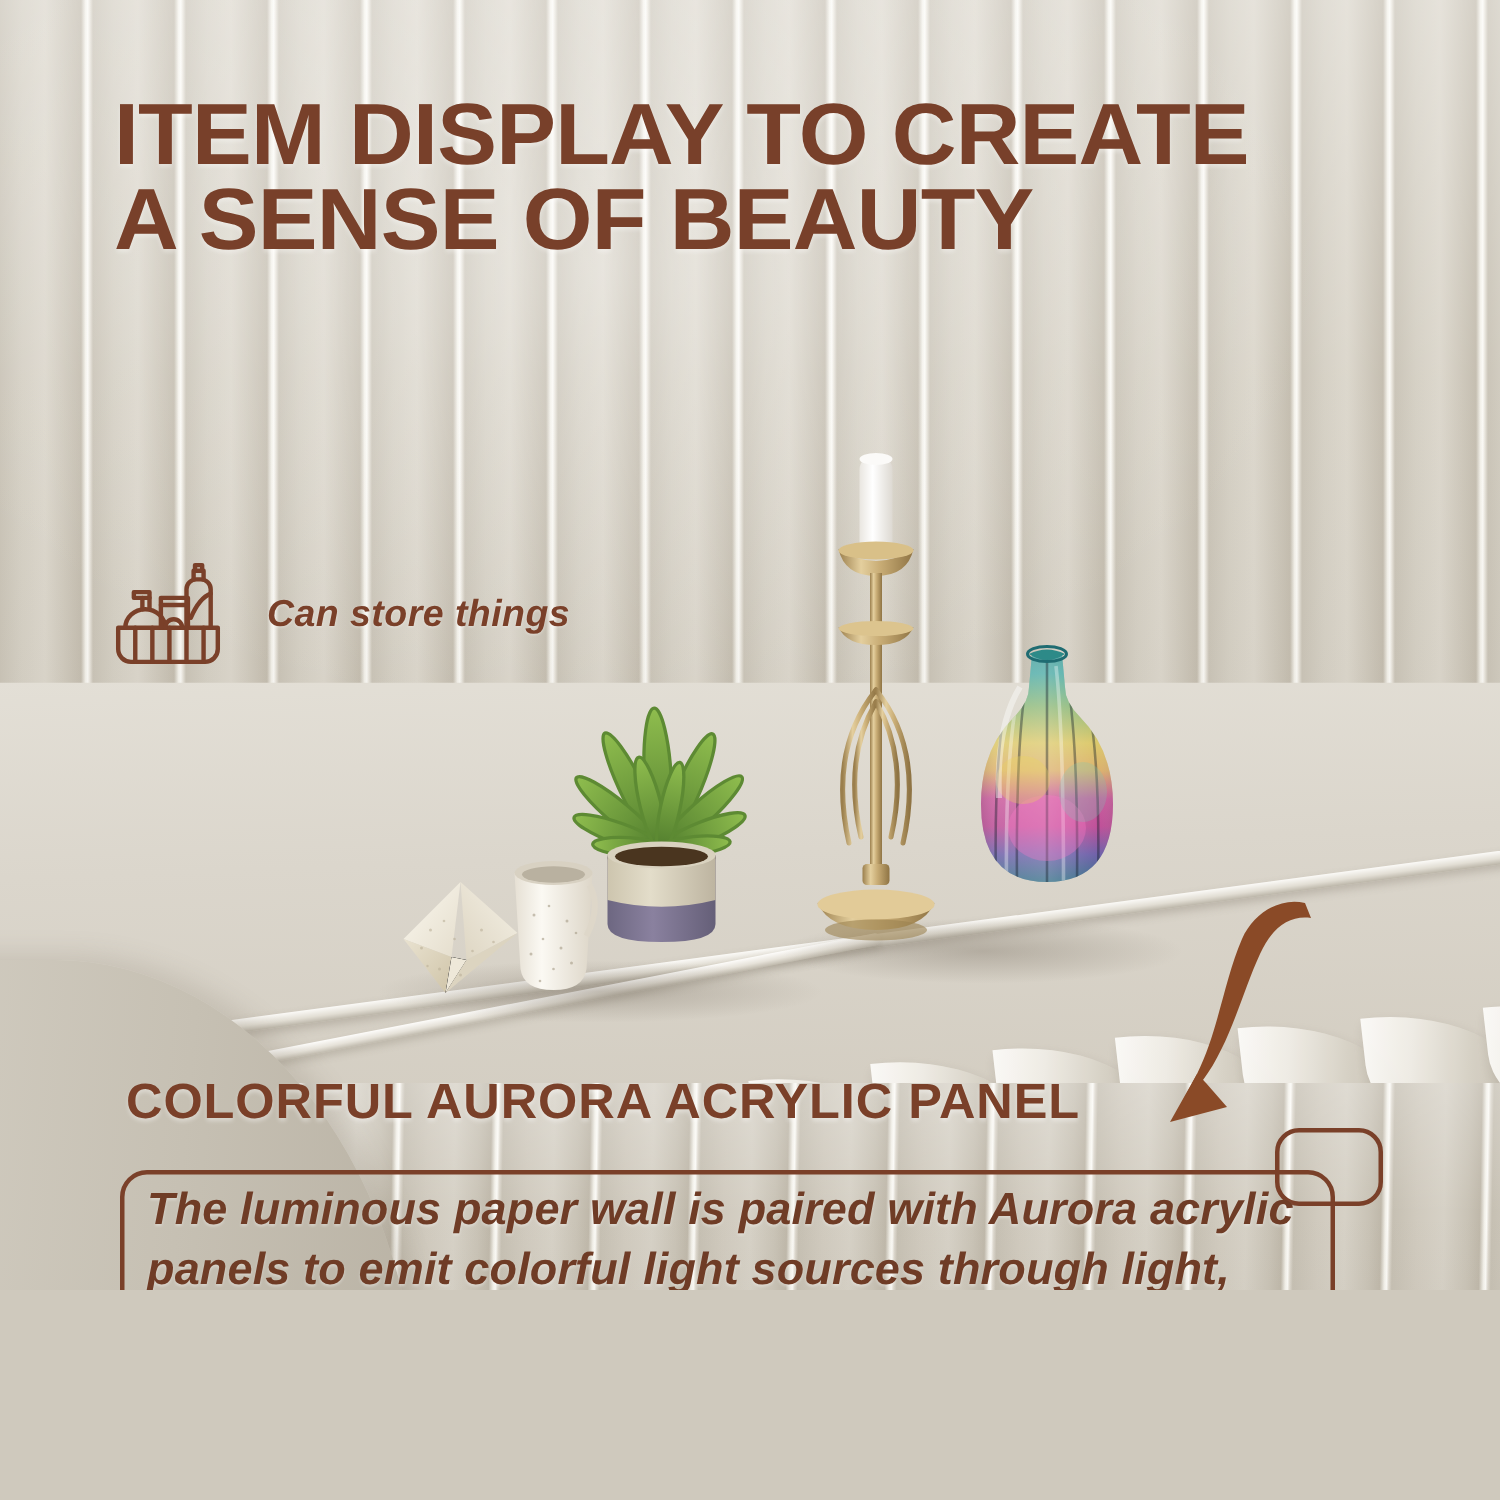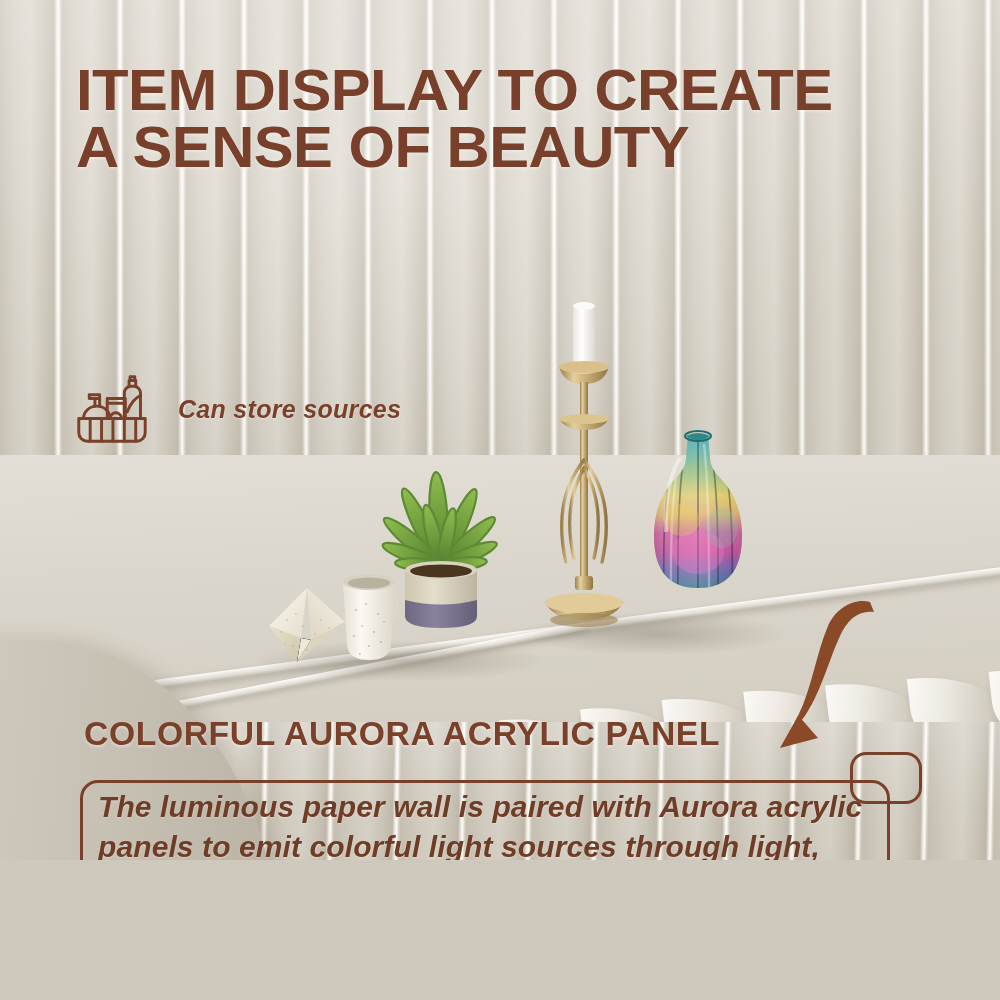--- a/index.html
+++ b/index.html
@@ -271,21 +271,21 @@
         <path d="M35 33 h19"></path>
 
         <path d="M38 49 a6 6 0 0 1 12 0"></path>
 
         <path d="M53 49 V22 a7 7 0 0 1 7 -7 h3 a7 7 0 0 1 7 7 v27"></path>
         <path d="M58 15 v-6 h7 v6"></path>
         <path d="M59 9 V5 h5 v4"></path>
         <path d="M56 42 q6 -14 14 -17"></path>
       </svg>
     </span>
-    <span class="lbl">Can store sources</span>
+    <span class="lbl">Can store things</span>
   </div>
 
   <div class="products">
 
     <div class="shadowpatch" style="left:250px; top:640px; width:300px; height:42px;"></div>
     <div class="shadowpatch" style="left:520px; top:612px; width:270px; height:44px;"></div>
 
     <div class="octa">
       <svg viewBox="0 0 86 78" width="86" height="78">
         <defs>

